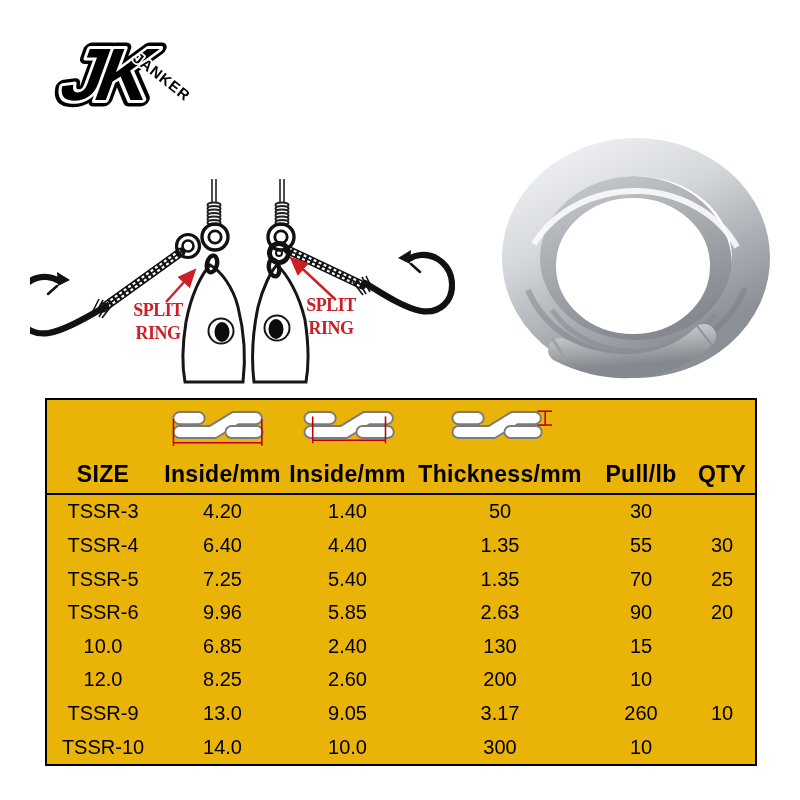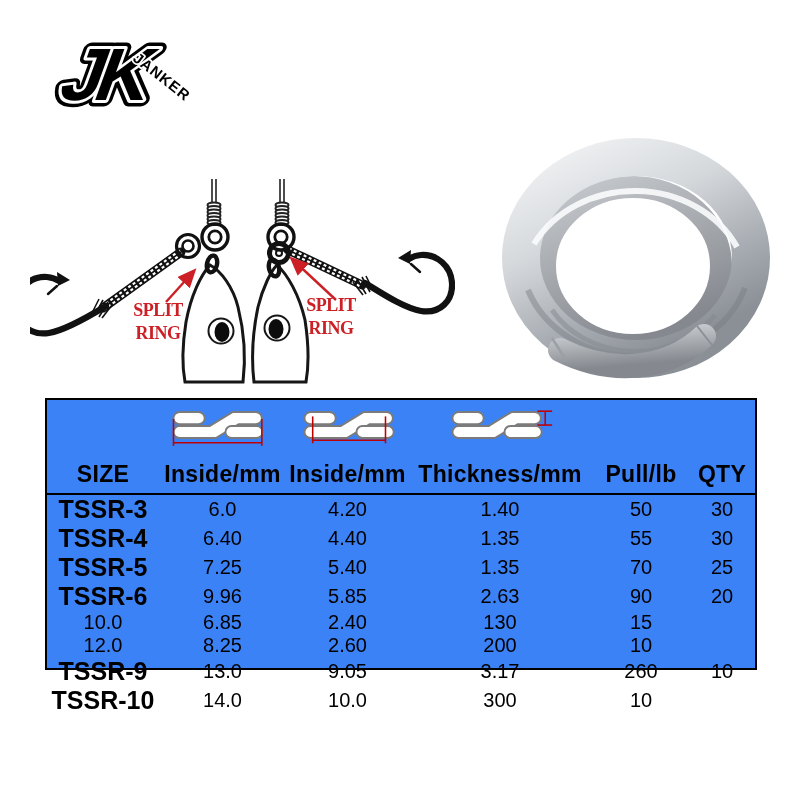--- a/index.html
+++ b/index.html
@@ -2,31 +2,31 @@
 <html><head>
 <meta charset="utf-8">
 <style>
   html,body{margin:0;padding:0;background:#fff;}
   .page{position:relative;width:800px;height:800px;background:#fff;overflow:hidden;
         font-family:"Liberation Sans",sans-serif;color:#000;
         --cols:112px 127px 123px 182px 100px 62px;}
   .abs{position:absolute;}
 
   
-  .spec-table{position:absolute;left:45px;top:398px;width:712px;height:272px;
-              border:2.5px solid #000;box-sizing:border-box;background:#3b82f6;}
+  .spec-table{position:absolute;left:45px;top:398px;width:712px;height:368px;
+              border:2.5px solid #000;box-sizing:border-box;background:#eab308;}
   .thead{position:relative;height:95px;border-bottom:2.5px solid #000;box-sizing:border-box;}
   .diagram{position:absolute;top:6px;}
   .d-outer{left:123px;} .d-inside{left:254px;} .d-thickness{left:402px;}
   .header-row{position:absolute;bottom:5px;left:0;right:0;display:grid;grid-template-columns:var(--cols);}
   .hcell{text-align:center;font-size:23px;font-weight:600;letter-spacing:.3px;white-space:nowrap;}
   .tbody{height:calc(100% - 95px);display:grid;grid-template-rows:repeat(8,1fr);}
   .trow{display:grid;grid-template-columns:var(--cols);align-items:center;}
   .tcell{text-align:center;font-size:20px;}
-  .tcell.size{font-weight:bold;font-size:25px;}
+  .tcell.size{font-weight:normal;font-size:20px;}
 
   svg text{font-family:"Liberation Sans",sans-serif;}
   .split-label{font-family:"Liberation Serif",serif;font-weight:bold;font-size:18px;
                letter-spacing:-.5px;fill:#cc2026;}
 </style>
 </head>
 <body>
 
 <div class="page">
 
@@ -219,21 +219,20 @@
         <div class="hcell">Inside/mm</div>
         <div class="hcell">Thickness/mm</div>
         <div class="hcell">Pull/lb</div>
         <div class="hcell">QTY</div>
       </div>
     </div>
 
     <div class="tbody">
       <div class="trow">
         <div class="tcell size">TSSR-3</div>
-        <div class="tcell">6.0</div>
         <div class="tcell">4.20</div>
         <div class="tcell">1.40</div>
         <div class="tcell">50</div>
         <div class="tcell">30</div>
       </div>
       <div class="trow">
         <div class="tcell size">TSSR-4</div>
         <div class="tcell">6.40</div>
         <div class="tcell">4.40</div>
         <div class="tcell">1.35</div>

